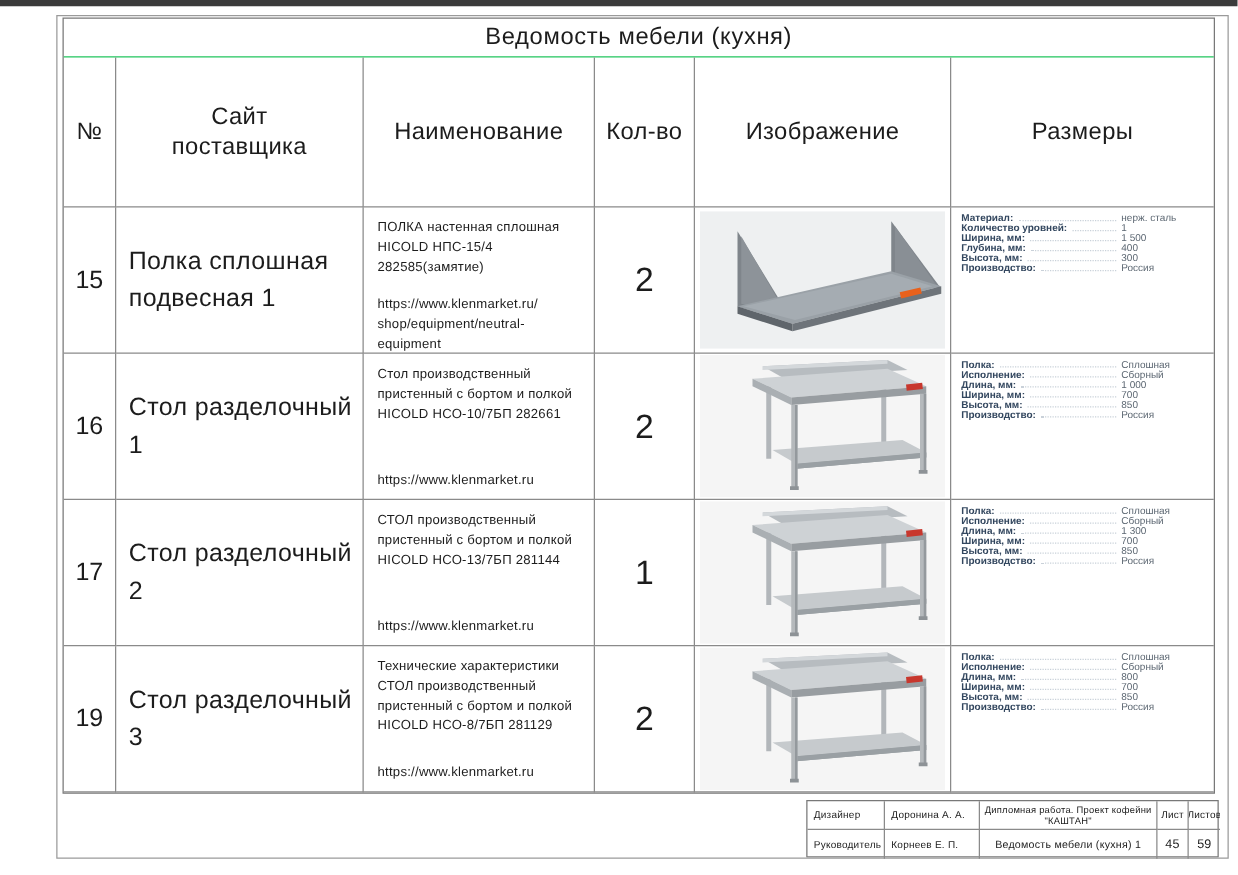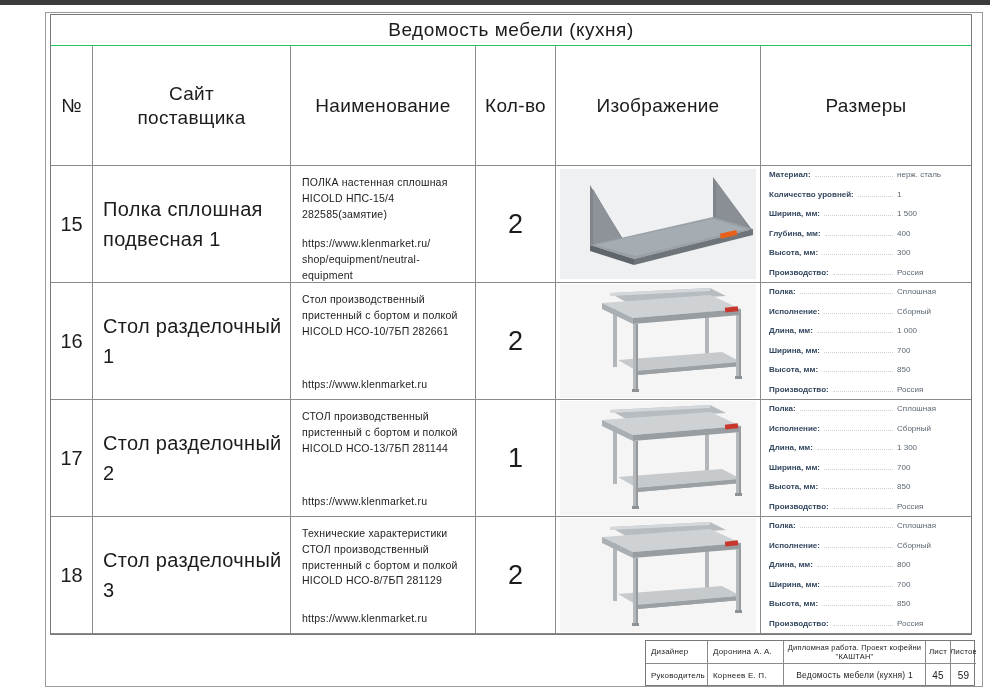--- a/index.html
+++ b/index.html
@@ -28,21 +28,21 @@
   .c-num{font-size:20px;text-align:center;}
   .c-name{justify-content:flex-start;padding:0 6px 0 10px;font-size:20px;line-height:1.5;letter-spacing:.3px;}
   .c-sup{align-items:flex-start;justify-content:space-between;padding:9px 8px 6px 11px;
          flex-direction:column;font-size:10.5px;line-height:1.5;letter-spacing:.2px;}
   .sup-desc{white-space:pre-line;}
   .sup-url{margin-top:14px;white-space:pre-line;}
   .c-qty{font-size:27px;font-weight:400;}
   .c-img{padding:2px;}
   .imgbox{width:198px;height:112px;display:flex;align-items:center;justify-content:center;}
   .c-spec{padding:3px 6px 3px 6px;}
-  .specbox{width:100%;height:106px;display:flex;flex-direction:column;justify-content:space-between;padding:2px 2px;}
+  .specbox{width:100%;height:106px;display:flex;flex-direction:column;padding:2px 2px;}
   .spec-row{display:flex;align-items:baseline;font-size:8px;line-height:1;}
   .spec-label{font-weight:bold;color:#33475f;white-space:nowrap;}
   .spec-leader{flex:1;border-bottom:1px dotted #c9d1d9;margin:0 4px 2px 4px;min-width:6px;}
   .spec-value{color:#5c6772;width:34%;white-space:nowrap;}
 
   
   .title-block{
     position:absolute;left:645px;top:640px;width:330px;height:46px;
     display:grid;grid-template-columns:62px 76px 142px 25px 25px;grid-template-rows:23px 23px;
     border:1px solid #787878;background:#fff;font-size:8px;box-sizing:border-box;
@@ -295,21 +295,21 @@
         </div>
         <div class="spec-row">
           <span class="spec-label">Производство:</span>
           <span class="spec-leader"></span>
           <span class="spec-value">Россия</span>
         </div>
       </div>
     </div>
 
   <div class="cell c-num">
-      <span>18</span>
+      <span>19</span>
     </div>
   <div class="cell c-name">
       <span>Стол разделочный 3</span>
     </div>
   <div class="cell c-sup">
     <div class="sup-desc">Технические характеристики
 СТОЛ производственный
 пристенный с бортом и полкой
 HICOLD НСО-8/7БП 281129</div>
     <div class="sup-url">https://www.klenmarket.ru</div>

